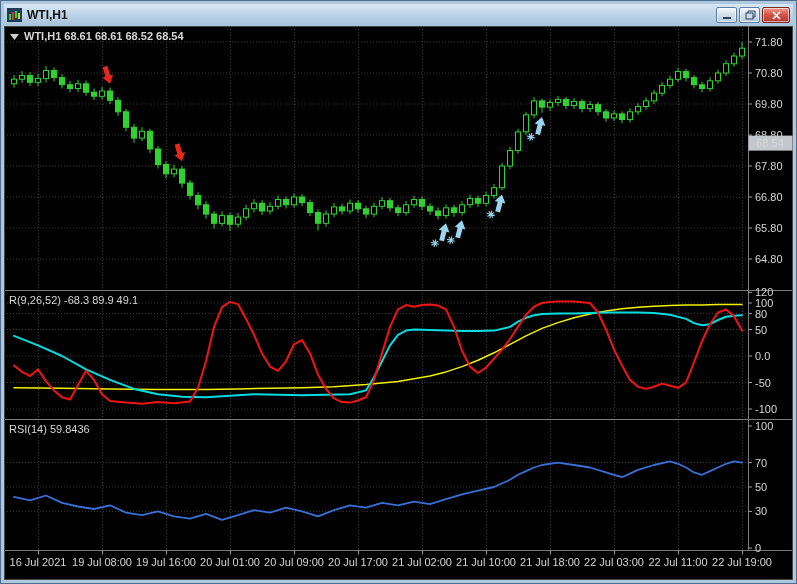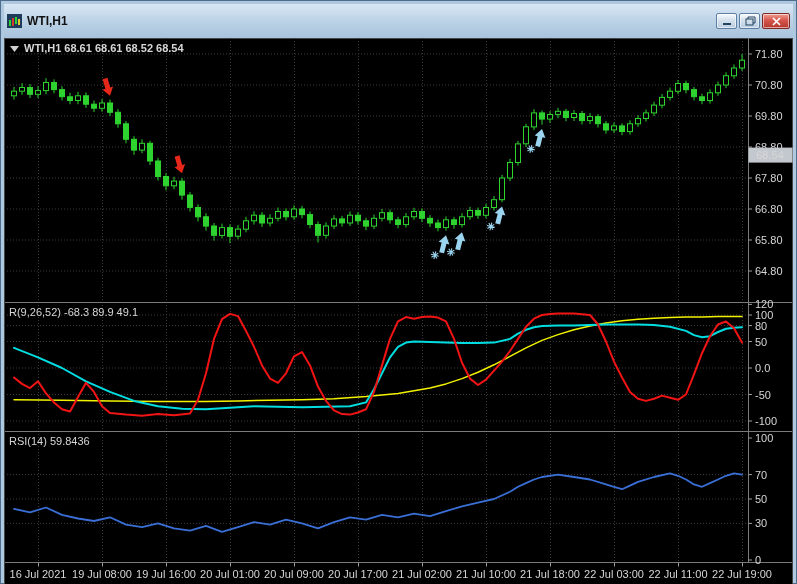--- a/index.html
+++ b/index.html
@@ -1,19 +1,19 @@
 <!DOCTYPE html>
 <html><head>
 <meta charset="utf-8">
 <style>
   html,body{margin:0;padding:0;width:797px;height:584px;overflow:hidden;background:#d4d0c8;
             font-family:"Liberation Sans",sans-serif;}
   .window{width:797px;height:584px;box-sizing:border-box;border:1px solid #4e6d8c;
           background:#aec8e0;padding:3px;position:relative;}
-  .titlebar{height:22px;display:flex;align-items:center;gap:5px;padding:6px 3px;
+  .titlebar{height:22px;display:flex;align-items:center;gap:5px;padding:0 3px;
             background:linear-gradient(#d9e7f4,#bcd2e6 50%,#a7c3dc);
             font-size:12px;font-weight:600;color:#111;}
   .win-icon{display:flex;align-items:center;}
   .win-title{flex:0 1 auto;white-space:nowrap;}
   .win-buttons{margin-left:auto;display:flex;gap:2px;align-items:center;}
   .wbtn{width:21px;height:16px;padding:0;display:flex;align-items:center;justify-content:center;
         border:1px solid #5d7fa3;border-radius:2px;cursor:default;
         background:linear-gradient(#f7fafc,#d4e0ec 45%,#b8cde2);
         box-shadow:inset 0 0 0 1px rgba(255,255,255,.55);}
   .wbtn.close{width:28px;border-color:#7e2a24;

